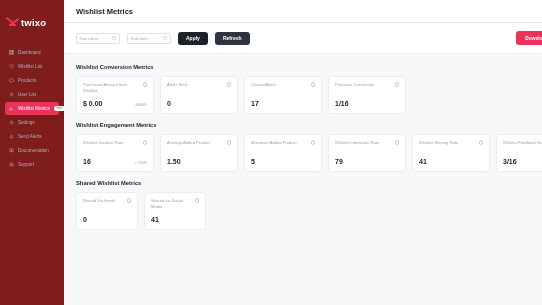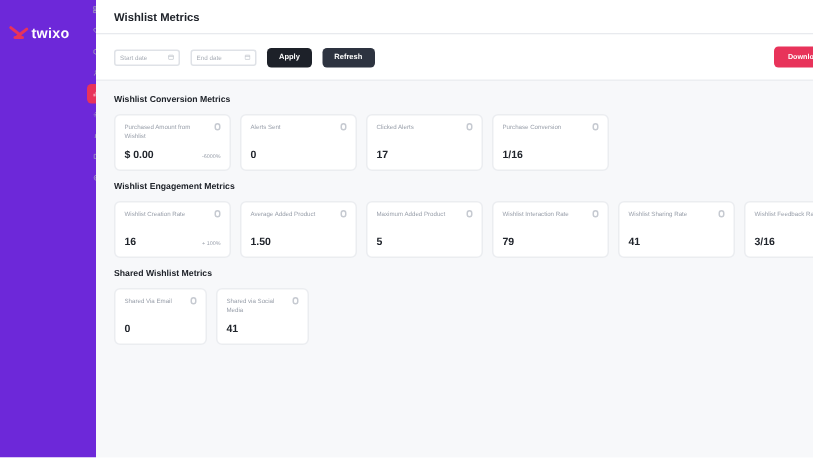--- a/index.html
+++ b/index.html
@@ -7,23 +7,23 @@
     width: 542px; height: 305px;
     font-family: "Liberation Sans", sans-serif;
     background: #ffffff;
     overflow: hidden;
   }
   .app { display: flex; width: 542px; height: 305px; }
 
   
   .sidebar {
     width: 64px; height: 305px;
-    background: #6d28d9;
+    background: #7f1d1d;
     color: #c9ccd2;
-    display: flex; flex-direction: row;
+    display: flex; flex-direction: column;
     flex: 0 0 64px;
   }
   .brand {
     height: 28px;
     display: flex; align-items: center; gap: 3px;
     padding: 0 7px;
     margin-top: 8px; margin-bottom: 10px;
   }
   .brand-mark { width: 11px; height: 11px; position: relative; flex: 0 0 11px; }
   .brand-mark span {

